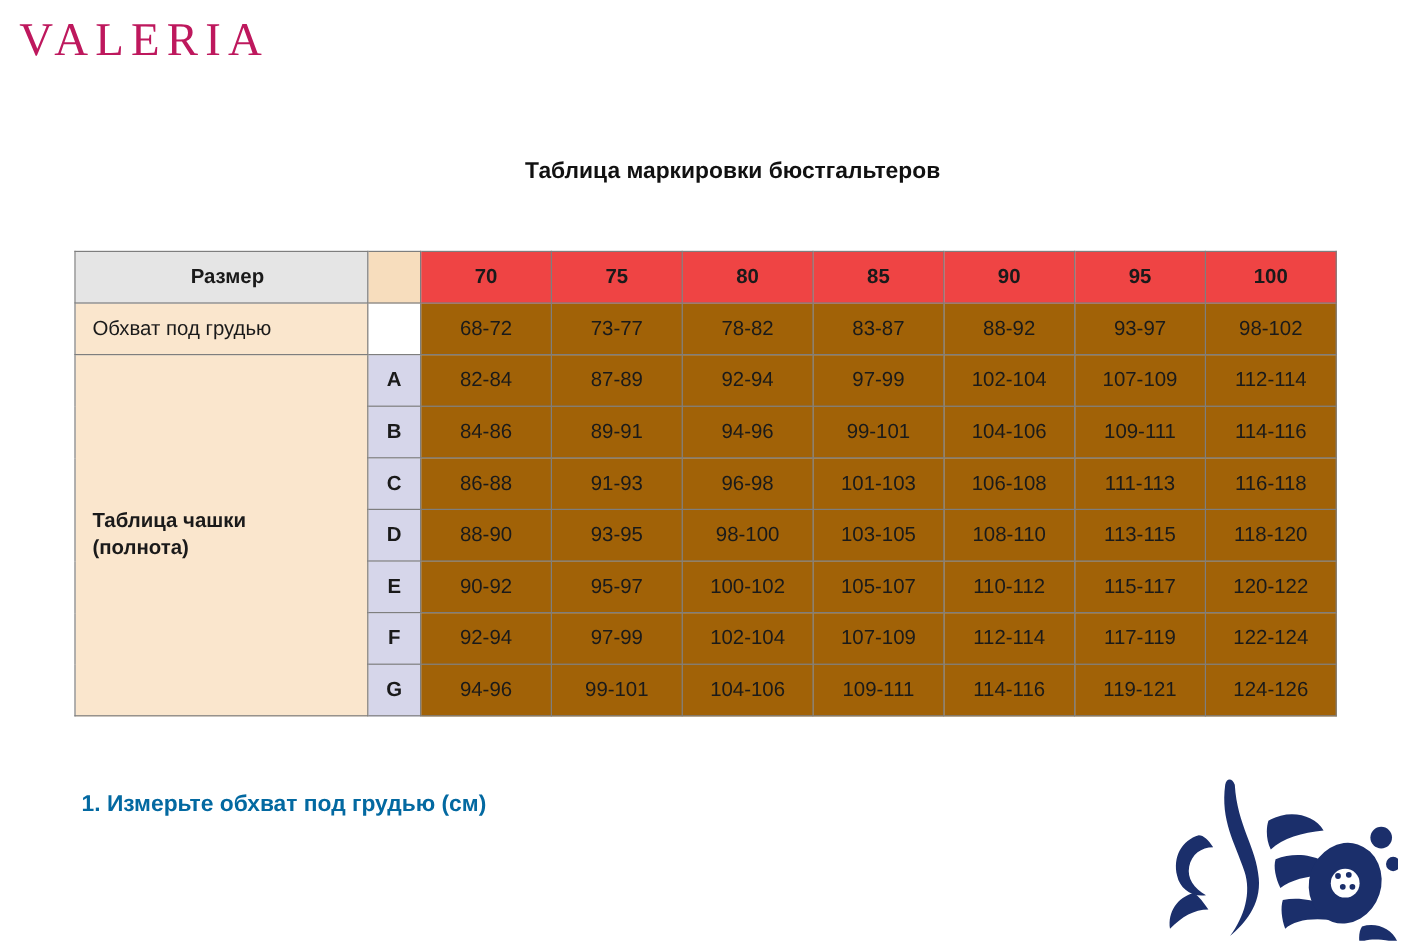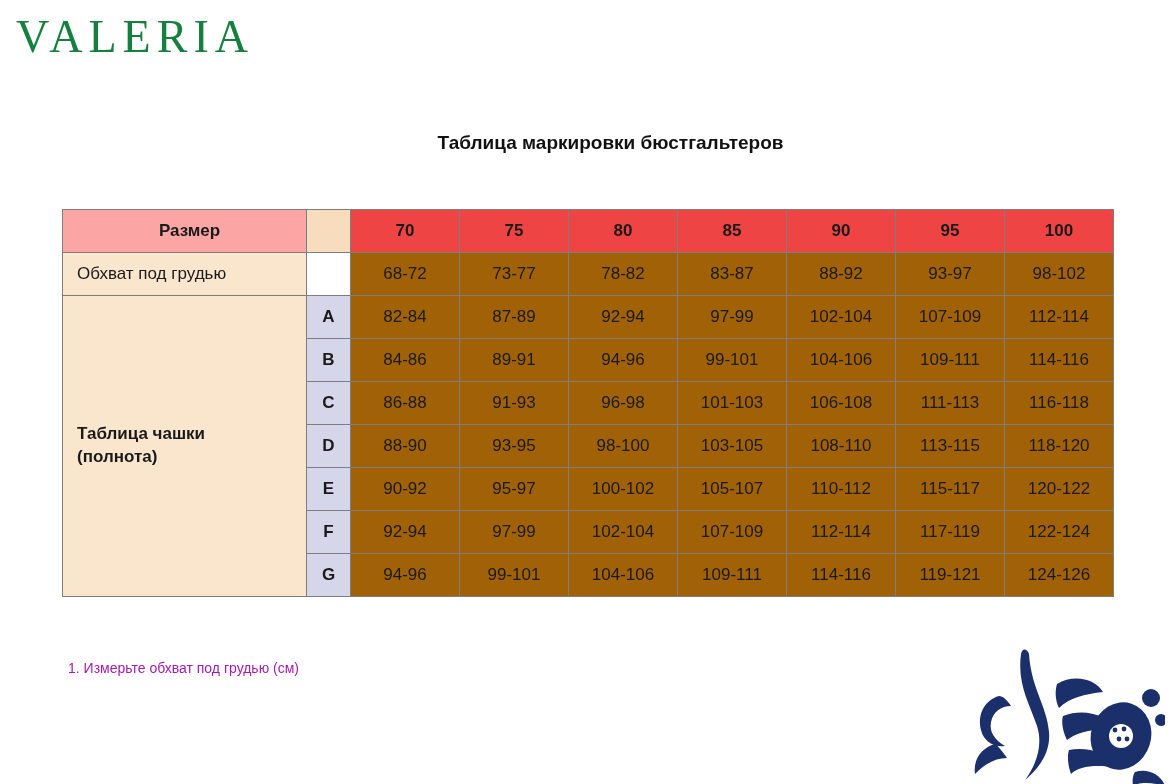--- a/index.html
+++ b/index.html
@@ -15,23 +15,23 @@
     position: relative;
     overflow: hidden;
   }
 
   
   .brand {
     position: absolute;
     left: 16px;
     top: 14px;
     font-family: "Liberation Serif", serif;
-    font-size: 46px;
+    font-size: 39px;
     letter-spacing: 6px;
-    color: #15803d;
+    color: #be185d;
     font-weight: 400;
     line-height: 1;
     white-space: nowrap;
   }
 
   
   .doc-title {
     position: absolute;
     top: 132px;
     left: 0;
@@ -63,21 +63,21 @@
     color: #1a1a1a;
     padding: 0 4px;
     vertical-align: middle;
   }
   
   col.c-label { width: 244px; }
   col.c-cup   { width: 44px; }
   col.c-val   { width: 109px; }
 
   .hdr-label {
-    background: #fca5a5;
+    background: #e5e5e5;
     font-weight: bold;
     text-align: right;
     padding-left: 14px !important;
     font-size: 17px;
   }
   .hdr-num {
     background: #ef4444;
     font-weight: bold;
     font-size: 18px;
   }
@@ -113,23 +113,23 @@
   }
 
   
   .notes {
     position: absolute;
     left: 68px;
     top: 660px;
     width: 800px;
   }
   .note {
-    font-size: 14px;
-    font-weight: normal;
-    color: #a21caf;
+    font-size: 19px;
+    font-weight: bold;
+    color: #0369a1;
     margin-bottom: 22px;
     white-space: nowrap;
   }
 
   
   .ornament {
     position: absolute;
     right: 8px;
     bottom: -6px;
     width: 240px;

